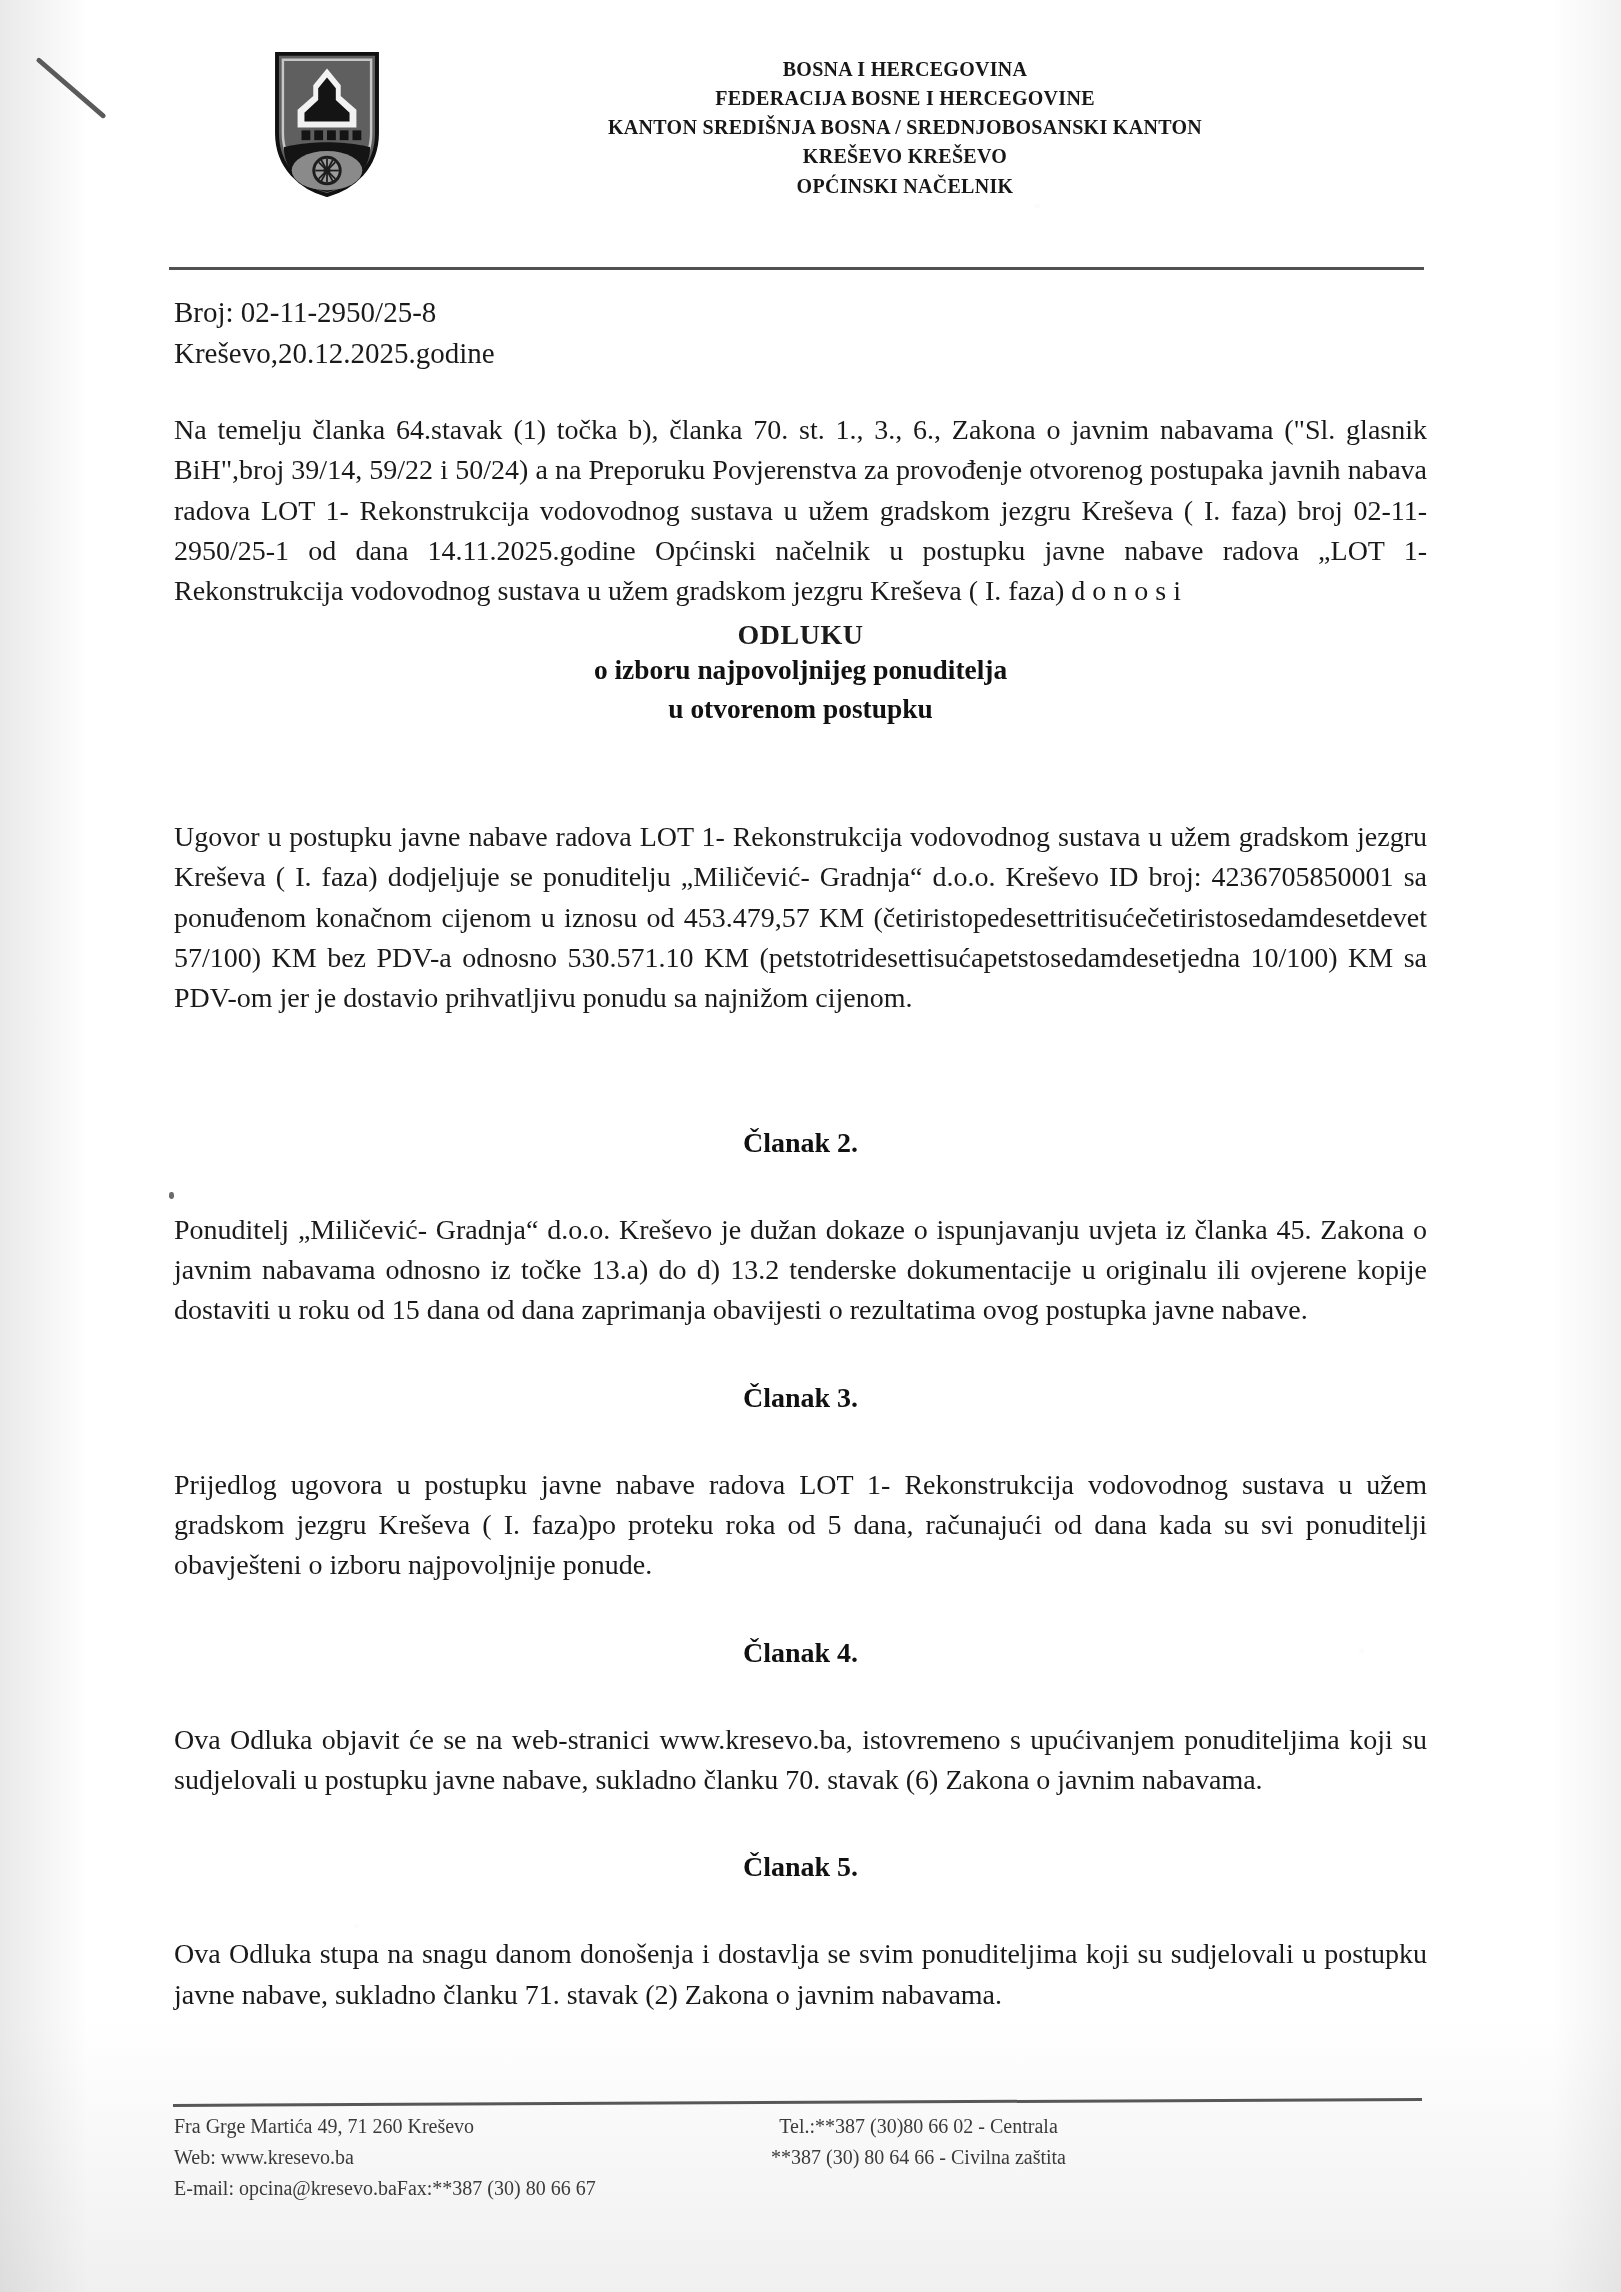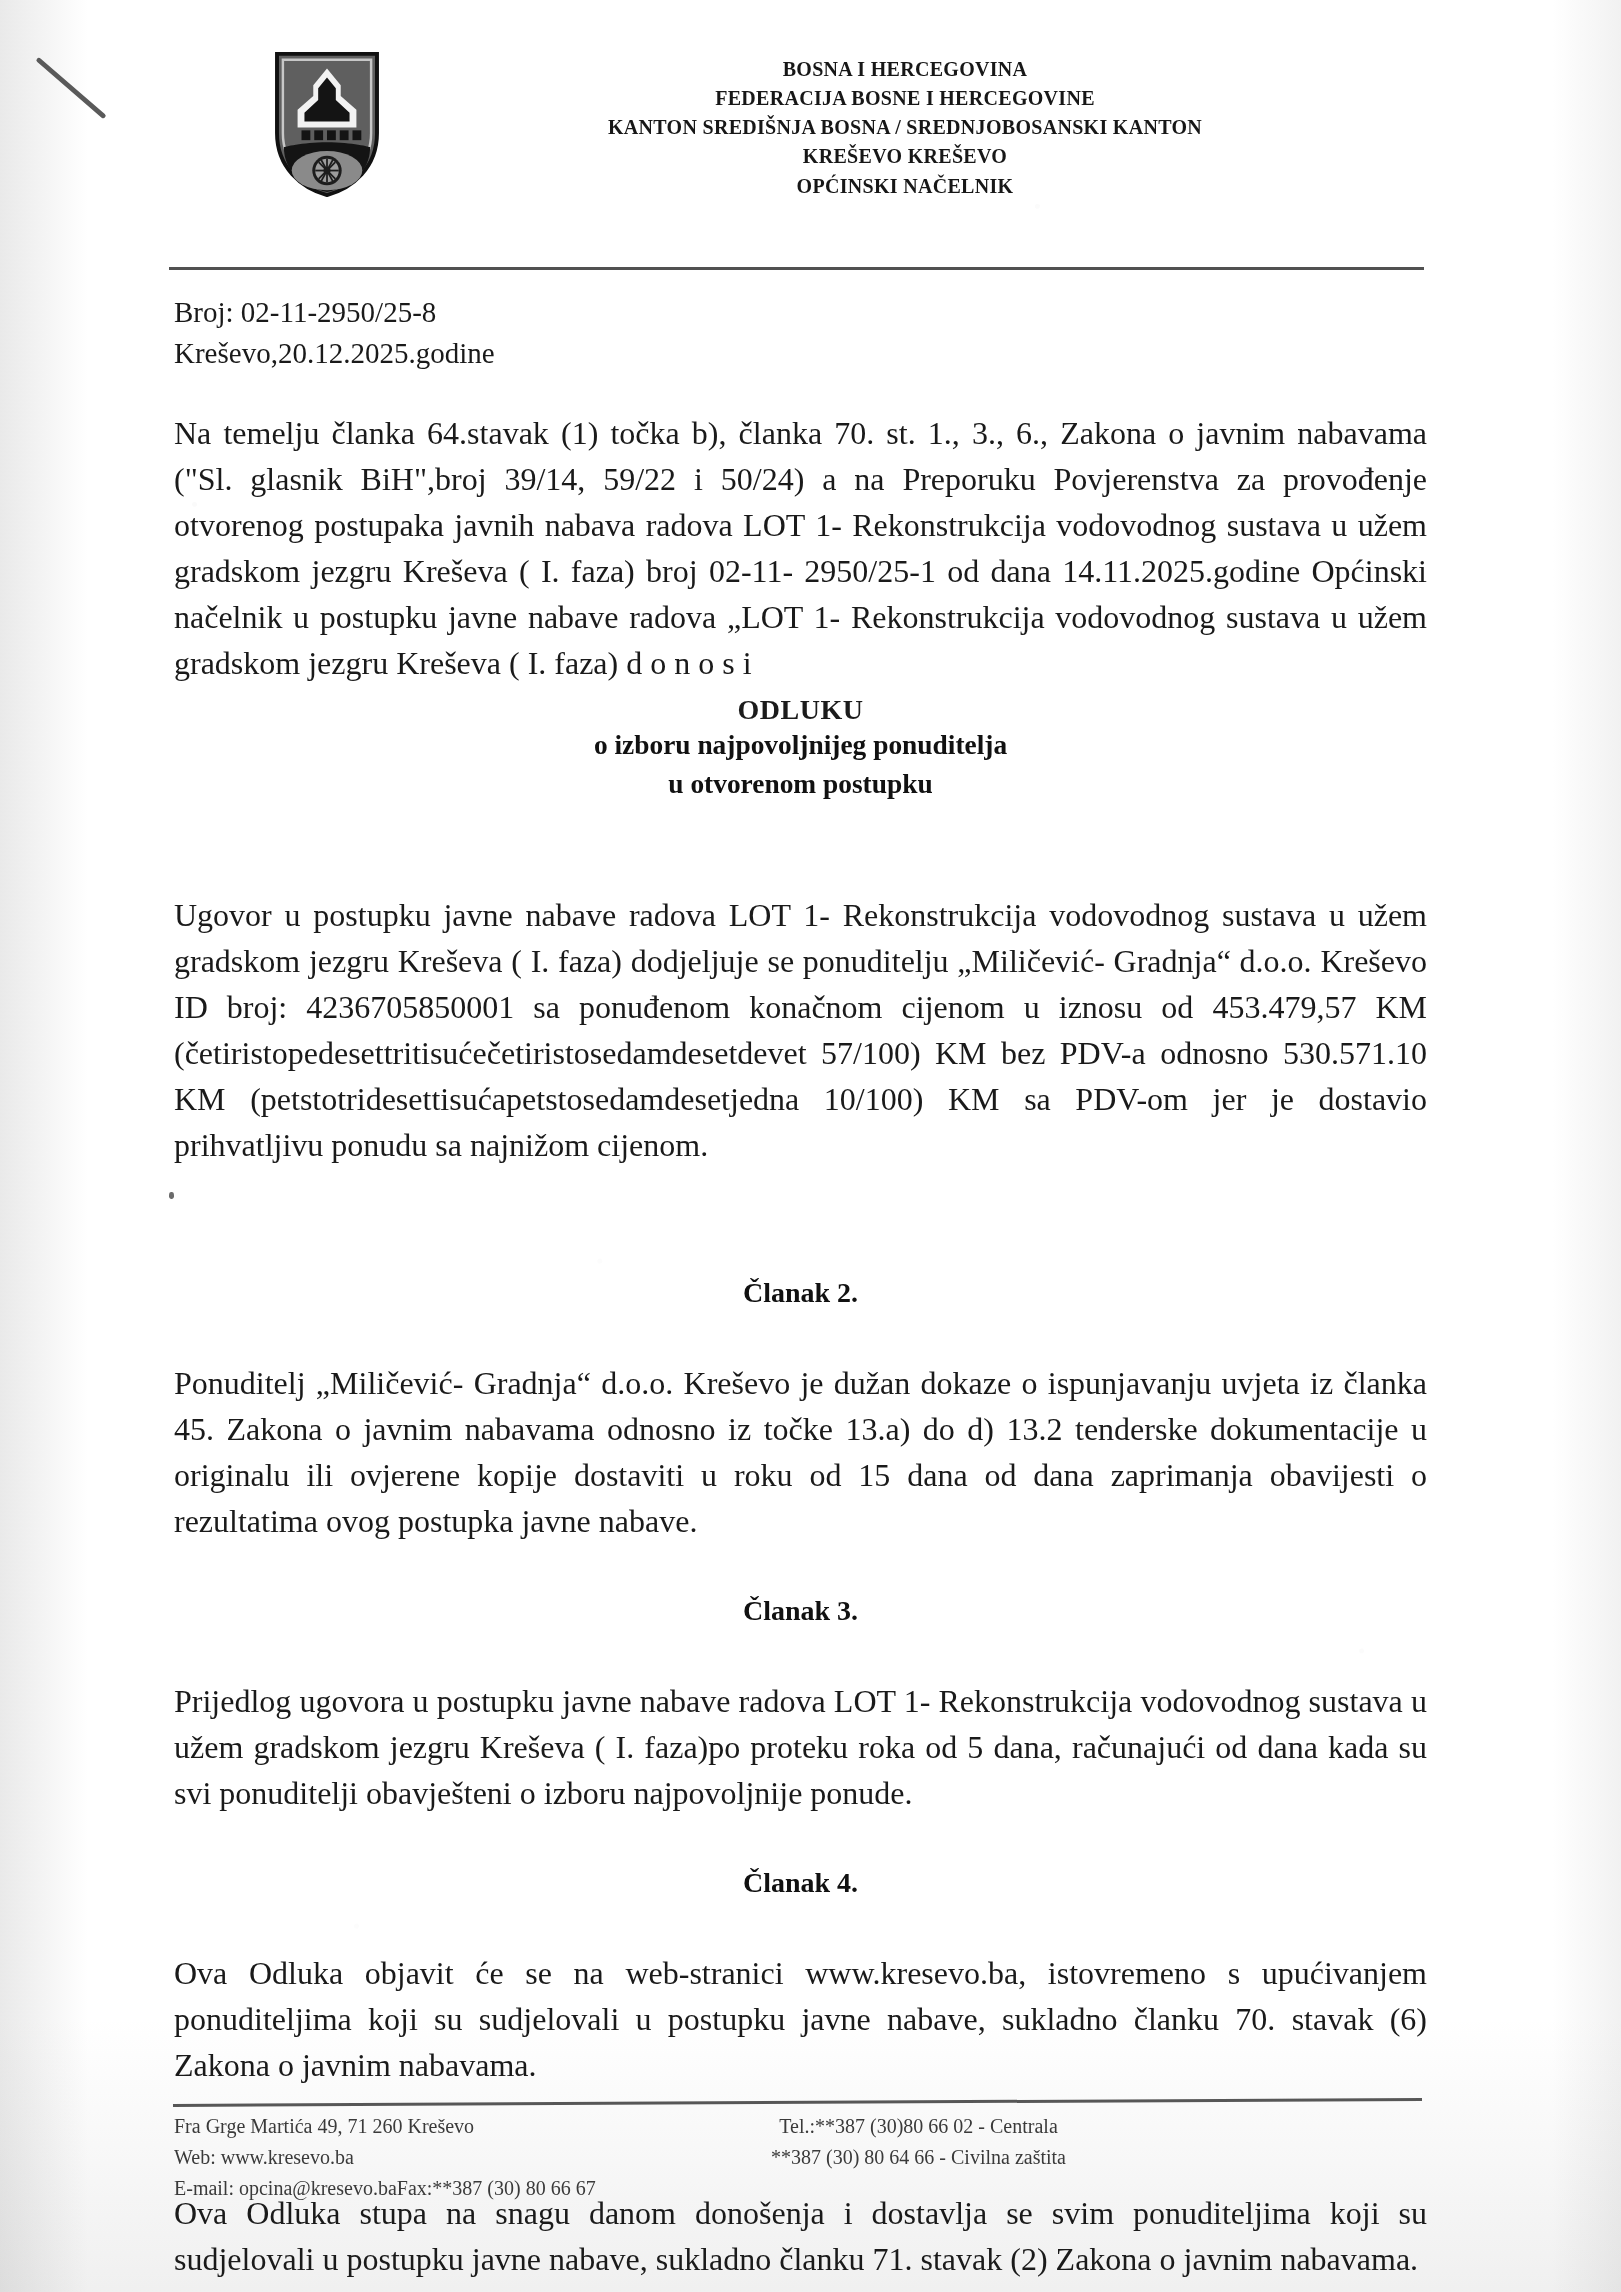--- a/index.html
+++ b/index.html
@@ -104,21 +104,21 @@
 
   
   .body-col {
     position: absolute;
     left: 174px;
     top: 410px;
     width: 1253px;
   }
   p.para {
     margin: 0;
-    font-size: 32px;
+    font-size: 28px;
     line-height: 1.44;
     text-align: justify;
     text-justify: inter-word;
     color: #1a1a1a;
   }
 
   .center-line {
     text-align: center;
     font-weight: 700;
     font-size: 27.4px;
@@ -281,20 +281,21 @@
     <div class="art-head">Članak 3.</div>
     <div class="sp-52"></div>
     <p class="para">Prijedlog ugovora u postupku javne nabave radova LOT 1- Rekonstrukcija vodovodnog sustava u užem gradskom jezgru Kreševa ( I. faza)po proteku roka od 5 dana, računajući od dana kada su svi ponuditelji obavješteni o izboru najpovoljnije ponude.</p>
 
     <div class="sp-52"></div>
     <div class="art-head">Članak 4.</div>
     <div class="sp-52"></div>
     <p class="para">Ova Odluka objavit će se na web-stranici www.kresevo.ba, istovremeno s upućivanjem ponuditeljima koji su sudjelovali u postupku javne nabave, sukladno članku 70. stavak (6) Zakona o javnim nabavama.</p>
 
     <div class="sp-52"></div>
+    <div class="art-head">Članak 5.</div>
     <div class="sp-52"></div>
     <p class="para">Ova Odluka stupa na snagu danom donošenja i dostavlja se svim ponuditeljima koji su sudjelovali u postupku javne nabave, sukladno članku 71. stavak (2) Zakona o javnim nabavama.</p>
   </div>
 
   <div class="rule-bottom"></div>
 
   <div class="footer">
     <div class="col-left">
       <div>Fra Grge Martića 49, 71 260 Kreševo</div>
       <div>Web: www.kresevo.ba</div>

